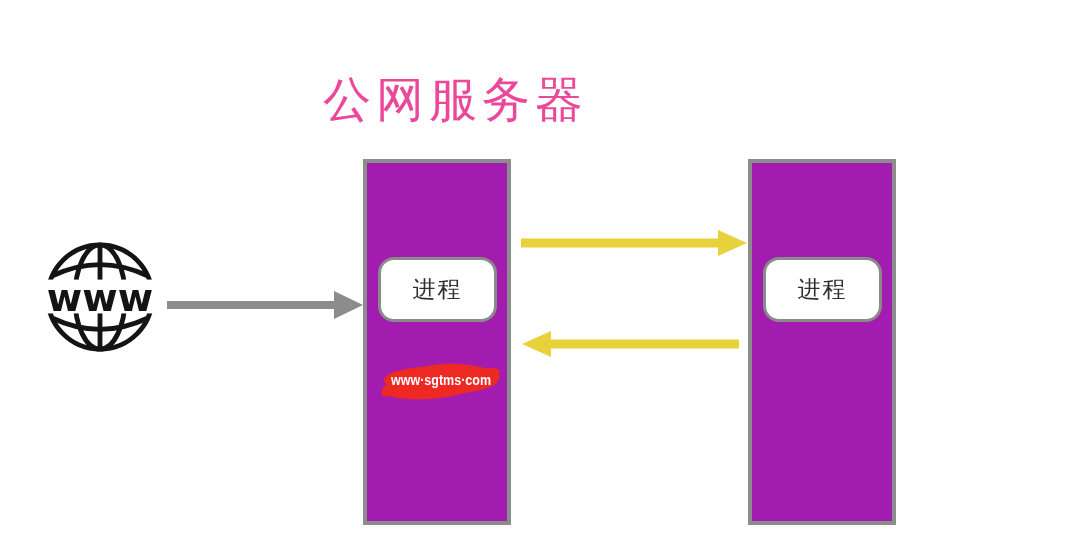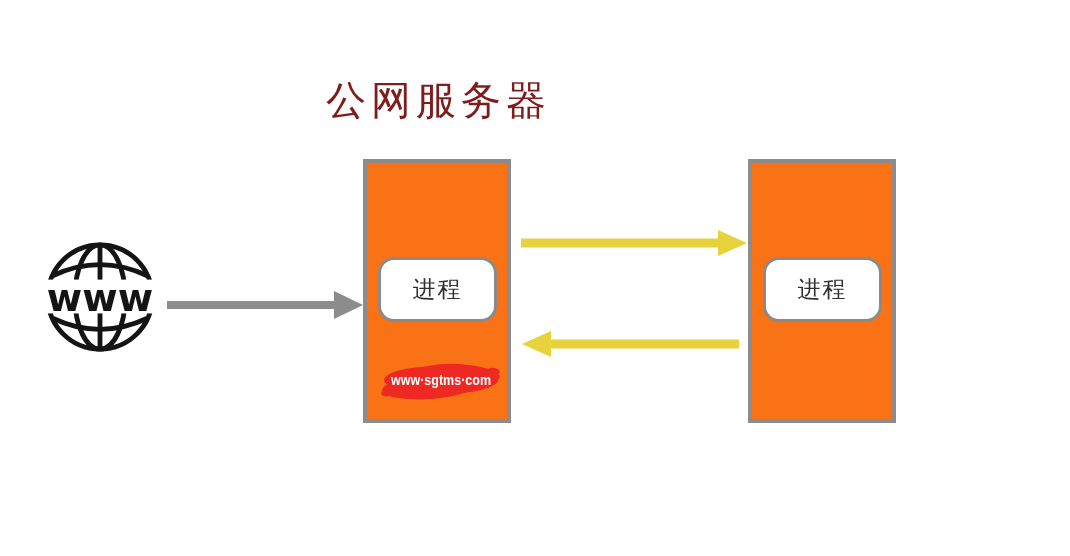--- a/index.html
+++ b/index.html
@@ -14,37 +14,37 @@
     height: 556px;
     background: #ffffff;
     overflow: hidden;
   }
   
   .title {
     position: absolute;
     top: 78px;
     height: 44px;
     line-height: 44px;
-    text-align: right;
-    font-size: 40px;
+    text-align: left;
+    font-size: 48px;
     letter-spacing: 5px;
-    color: #7f1d1d;
+    color: #ec4899;
     white-space: nowrap;
   }
   .title-left  { left: 323px; width: 228px; }
   .title-right { left: 708px; width: 228px; }
 
   
   .server-box {
     position: absolute;
     top: 159px;
     width: 148px;
-    height: 264px;
+    height: 366px;
     border: 4px solid #8c8c8c;
-    background: #f97316;
+    background: #a21caf;
     box-sizing: border-box;
   }
   .server-left  { left: 363px; }
   .server-right { left: 748px; }
 
   .process-box {
     position: absolute;
     left: 11px;
     top: 94px;
     width: 119px;

